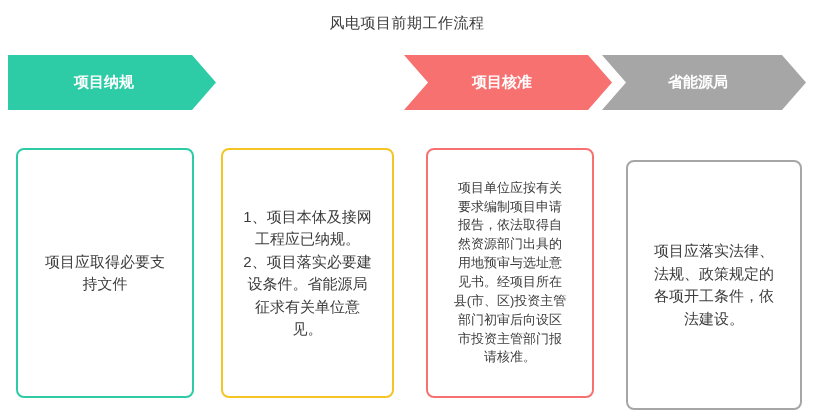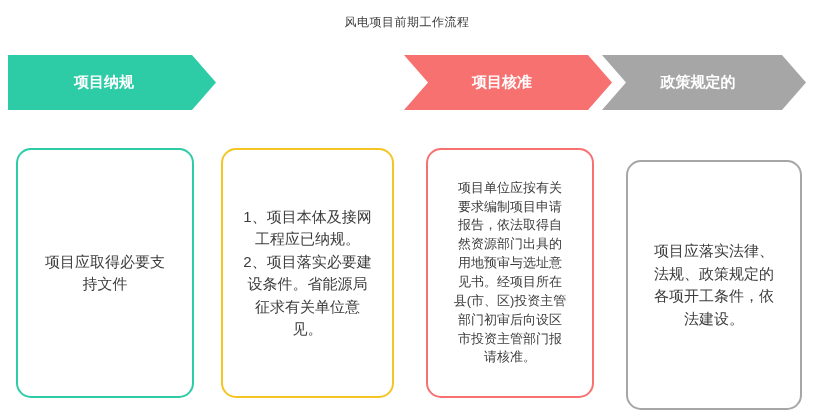--- a/index.html
+++ b/index.html
@@ -10,21 +10,21 @@
   body {
     width: 814px; height: 411px;
     position: relative;
     font-family: "Liberation Sans", sans-serif;
     overflow: hidden;
   }
   #title {
     position: absolute;
     top: 14px; left: 0; width: 814px;
     text-align: center;
-    font-size: 12px;
+    font-size: 15px;
     color: #3c3c3c;
     font-weight: 400;
     letter-spacing: 0.5px;
   }
   
   #arrows {
     position: absolute;
     top: 55px; left: 8px;
     width: 798px; height: 55px;
   }
@@ -51,21 +51,21 @@
   
   #boxes {
     position: absolute;
     top: 148px; left: 8px;
     width: 798px; height: 250px;
   }
   .box {
     position: absolute;
     top: 0;
     height: 250px;
-    border-radius: 15px;
+    border-radius: 8px;
     background: #ffffff;
     border: 2.5px solid #cccccc;
     display: flex;
     align-items: center;
     justify-content: center;
     padding: 10px 14px;
   }
   .box p {
     margin: 0;
     font-size: 15px;
@@ -82,21 +82,21 @@
 <div id="title">风电项目前期工作流程</div>
 
 <div id="arrows">
   <div class="arrow first" style="left: 0px; width: 208px; background: rgb(45, 204, 167); text-align: center;">
     <span>项目纳规</span>
   </div>
   <div class="arrow" style="left: 396px; width: 208px; background: rgb(248, 113, 113); justify-content: center;">
     <span>项目核准</span>
   </div>
   <div class="arrow" style="left: 594px; width: 204px; background: rgb(166, 166, 166);">
-    <span>政策规定的</span>
+    <span>省能源局</span>
   </div>
 </div>
 
 <div id="boxes">
   <div class="box" style="left: 8px; width: 178px; border-color: rgb(45, 204, 167);">
     <p>项目应取得必要支
 持文件</p>
   </div>
   <div class="box" style="left: 213px; width: 173px; border-color: rgb(245, 197, 37);">
     <p>1、项目本体及接网

